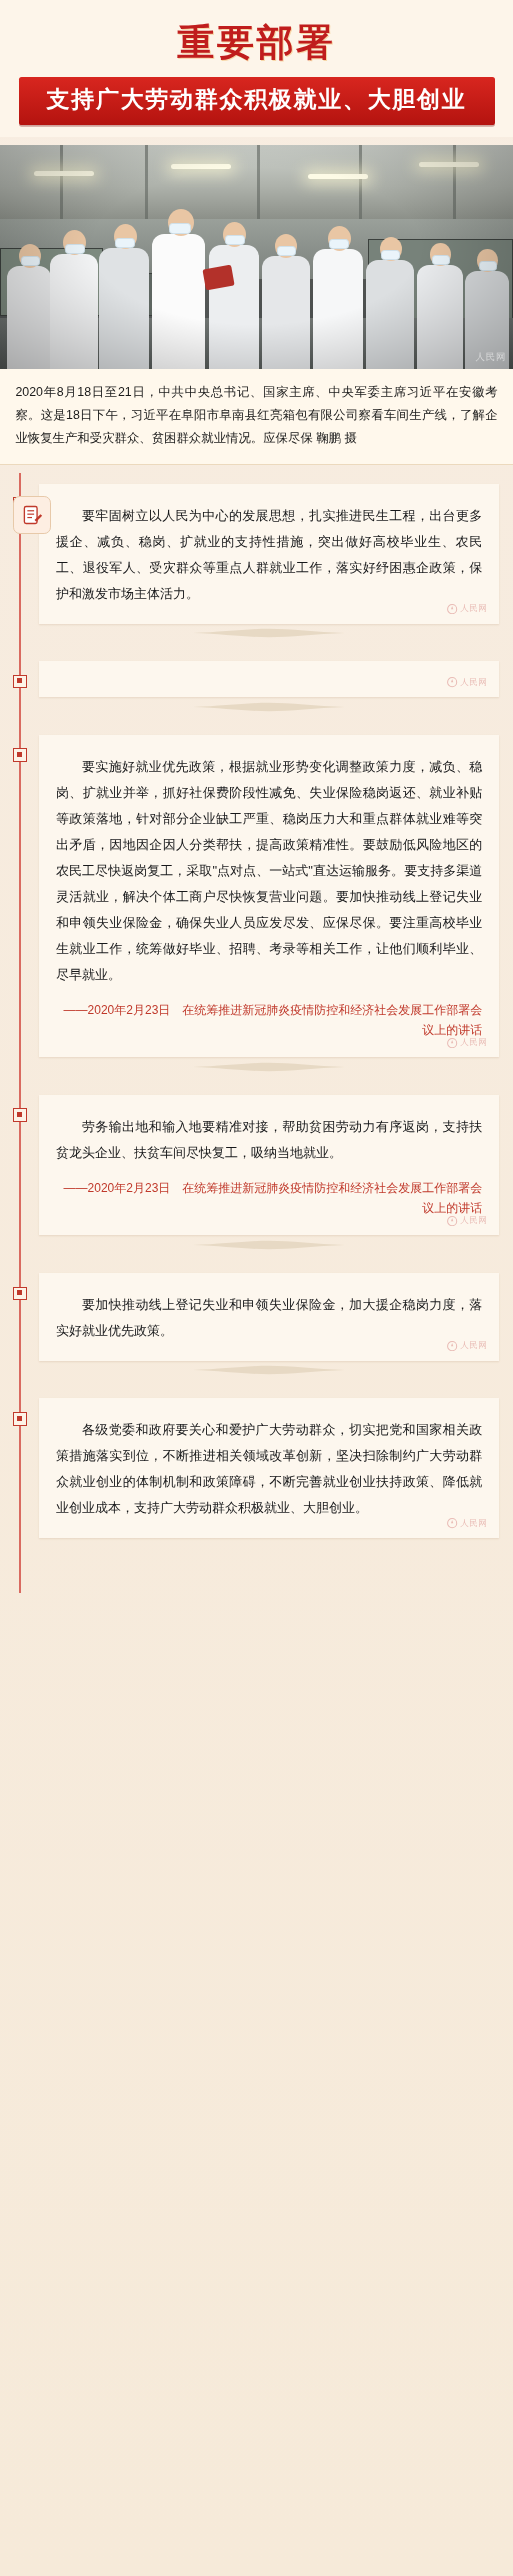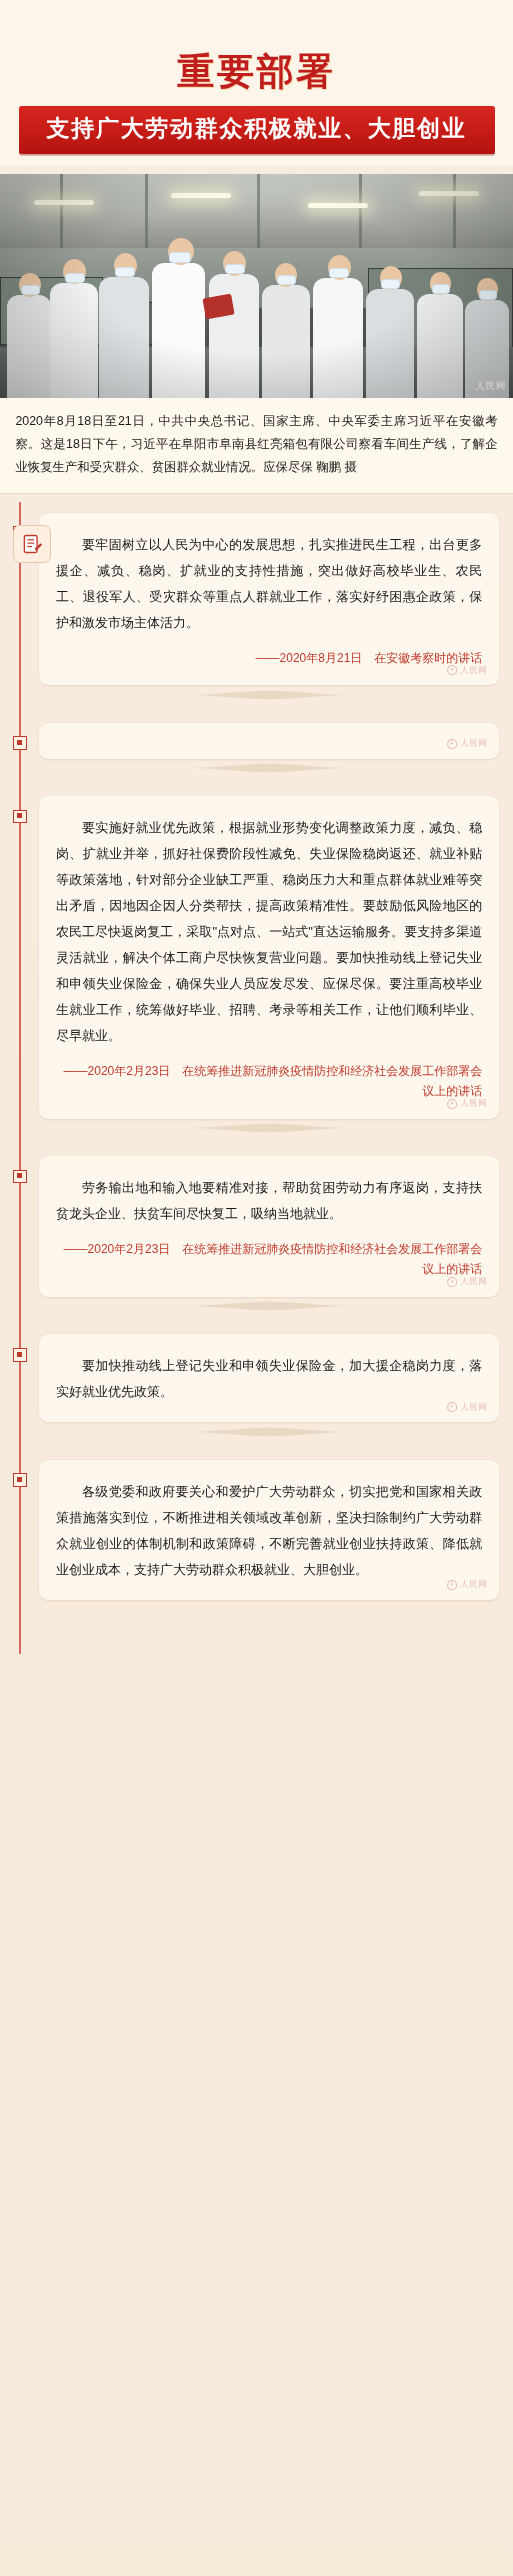--- a/index.html
+++ b/index.html
@@ -22,21 +22,20 @@
     text-align: center;
     background: #fdf5ea;
   }
   .title-main {
     font-size: 37px;
     font-weight: bold;
     letter-spacing: 2.6px;
     color: #c01d1d;
     text-shadow: 0.9px 0.9px 0 #f7d7a8;
     line-height: 1.15;
-    margin-top: 29px;
   }
   .title-sub-wrap {
     margin: 12px auto 0;
     width: 476px;
     background: linear-gradient(180deg,#d8261f 0%, #b4130f 100%);
     border-radius: 2.6px;
     padding: 7.7px 0 9.4px;
     box-shadow: 0 1.7px 0 rgba(120,10,8,.35);
   }
   .title-sub {
@@ -142,21 +141,21 @@
     background: #fdf3e7;
   }
   .node::after {
     content:"";
     position:absolute; left:2.6px; top:2.6px;
     width:5.1px; height:5.1px; background:#c0392b;
   }
   .card {
     position: relative;
     background: #fdf7ee;
-    border-radius: 9px;
+    border-radius: 0;
     padding: 19px 17px 17px;
     box-shadow: 0 0.9px 1.7px rgba(160,120,80,.18);
   }
   .card-stamp {
     position: absolute;
     left: -26px;
     top: 12px;
     width: 38px; height: 38px;
     border-radius: 6.8px;
     background: #fdeee2;
@@ -277,21 +276,20 @@
         <div class="card-stamp">
           <svg width="22" height="22" viewBox="0 0 26 26" aria-hidden="true">
             <rect x="4" y="3" width="15" height="20" rx="2" fill="#fff" stroke="#c0392b" stroke-width="1.6"></rect>
             <line x1="7.5" y1="8" x2="15.5" y2="8" stroke="#c0392b" stroke-width="1.4"></line>
             <line x1="7.5" y1="12" x2="15.5" y2="12" stroke="#c0392b" stroke-width="1.4"></line>
             <line x1="7.5" y1="16" x2="13" y2="16" stroke="#c0392b" stroke-width="1.4"></line>
             <path d="M16 19 L23 12 L25 14 L18 21 Z" fill="#c0392b"></path>
           </svg>
         </div>
         <div class="card-text">要牢固树立以人民为中心的发展思想，扎实推进民生工程，出台更多援企、减负、稳岗、扩就业的支持性措施，突出做好高校毕业生、农民工、退役军人、受灾群众等重点人群就业工作，落实好纾困惠企政策，保护和激发市场主体活力。</div>
-        <div class="src">——2020年8月21日　在安徽考察时的讲话</div>
         <div class="wm">
           <svg width="10.3" height="10.3" viewBox="0 0 12 12" aria-hidden="true">
             <circle cx="6" cy="6" r="5.3" fill="none" stroke="#b33" stroke-width="1.2"></circle>
             <path d="M6 2.4 L7.3 6.2 L4.7 6.2 Z" fill="#b33"></path>
           </svg>
           <span class="wm-txt">人民网</span>
         </div>
       </div>
       <svg class="leaf" viewBox="0 0 190 14">
         <path d="M95 2 C70 2 40 6 6 7 C40 8 70 12 95 12 C120 12 150 8 184 7 C150 6 120 2 95 2 Z" fill="#e7d9c4"></path>

